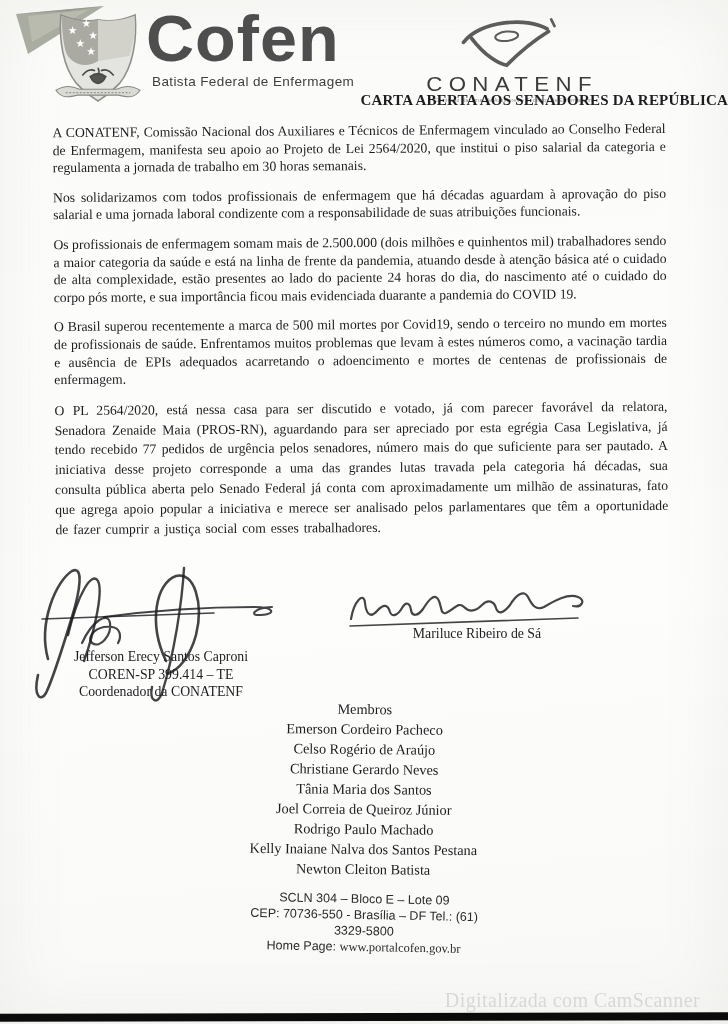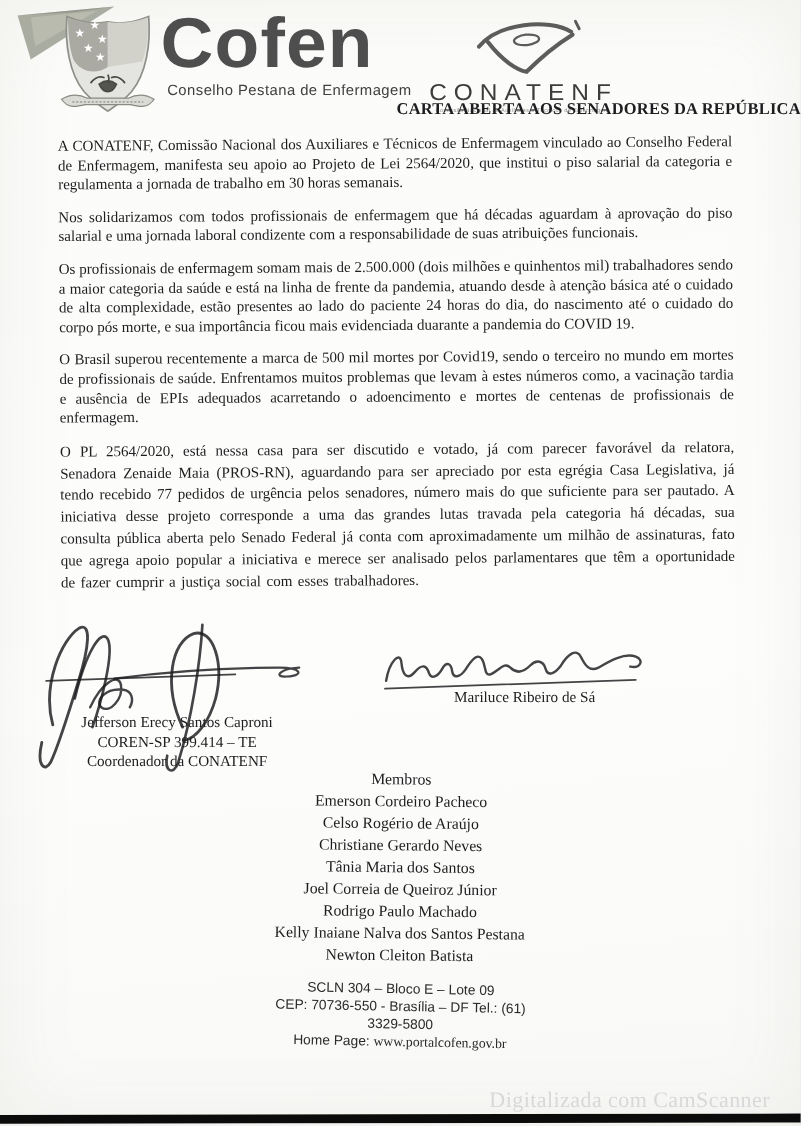--- a/index.html
+++ b/index.html
@@ -18,21 +18,21 @@
     position:absolute;left:146px;top:2px;width:250px;
     font-family:"Liberation Sans",sans-serif;font-weight:bold;
     font-size:64px;letter-spacing:1px;color:#4e4e4e;transform:scaleX(1.04);
     transform-origin:left top;
   }
   .cofen-tagline{
     position:absolute;left:152px;top:74px;
     font-family:"Liberation Sans",sans-serif;font-size:13.5px;color:#3e3e3e;
     letter-spacing:0.4px;
   }
-  .conatenf{position:absolute;left:396px;top:14px;width:196px;text-align:left;}
+  .conatenf{position:absolute;left:396px;top:14px;width:196px;text-align:right;}
   .conatenf-word{
     font-family:"Liberation Sans",sans-serif;font-size:21px;color:#3c3c3c;
     letter-spacing:6px;margin-top:-4px;transform:scaleX(1.06);transform-origin:center;
   }
   .conatenf-tagline{
     font-family:"Liberation Sans",sans-serif;font-size:5px;color:#8b8b88;
     letter-spacing:0.4px;white-space:nowrap;filter:blur(0.3px);margin-top:1px;
   }
   .title{
     position:absolute;top:92px;left:0;right:0;text-align:right;
@@ -104,21 +104,21 @@
       <path d="M37,70 q8,-6 16,0 q-3,7 -8,7 q-5,0 -8,-7 Z" fill="#55554f"></path>
       <path d="M45,61 q2,4 0,8"></path>
       <path d="M29,69 q6,-8 13,-5"></path>
       <path d="M61,69 q-6,-8 -13,-5"></path>
     </g>
     <path d="M2,84 C10,79 18,79 26,83 L64,83 C72,79 80,79 88,84 C82,93 74,91 66,89 L24,89 C16,91 8,93 2,84 Z" fill="#dbdbd5" stroke="#8a8a84" stroke-width="1.1"></path>
     <path d="M12,86.5 L78,86.5" stroke="#777" stroke-width="0.9" stroke-dasharray="2,1.6"></path>
   </svg>
 
   <div class="cofen-word">Cofen</div>
-  <div class="cofen-tagline">Conselho Pestana de Enfermagem</div>
+  <div class="cofen-tagline">Batista Federal de Enfermagem</div>
 
   <div class="conatenf">
     <svg width="168" height="58" viewBox="0 0 200 86">
       <g stroke="#5c5c5a" fill="none" stroke-linecap="round">
         <path d="M34,42 C60,10 128,4 158,22" stroke-width="5.5"></path>
         <ellipse cx="98" cy="33" rx="17" ry="7" stroke-width="3" transform="rotate(-6 98 33)"></ellipse>
         <path d="M46,36 C66,62 86,74 98,76 C108,66 134,42 160,26" stroke-width="5.5"></path>
         <path d="M164,8 L169,18" stroke-width="4"></path>
       </g>
     </svg>

